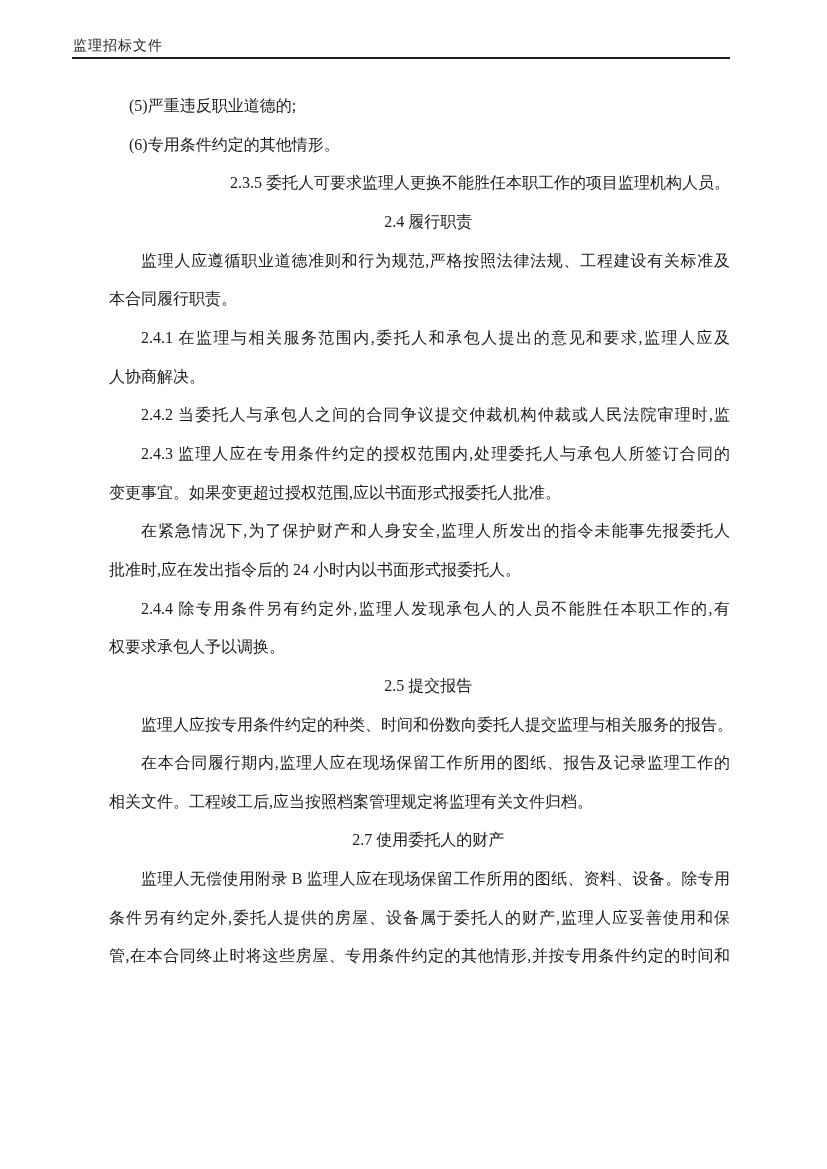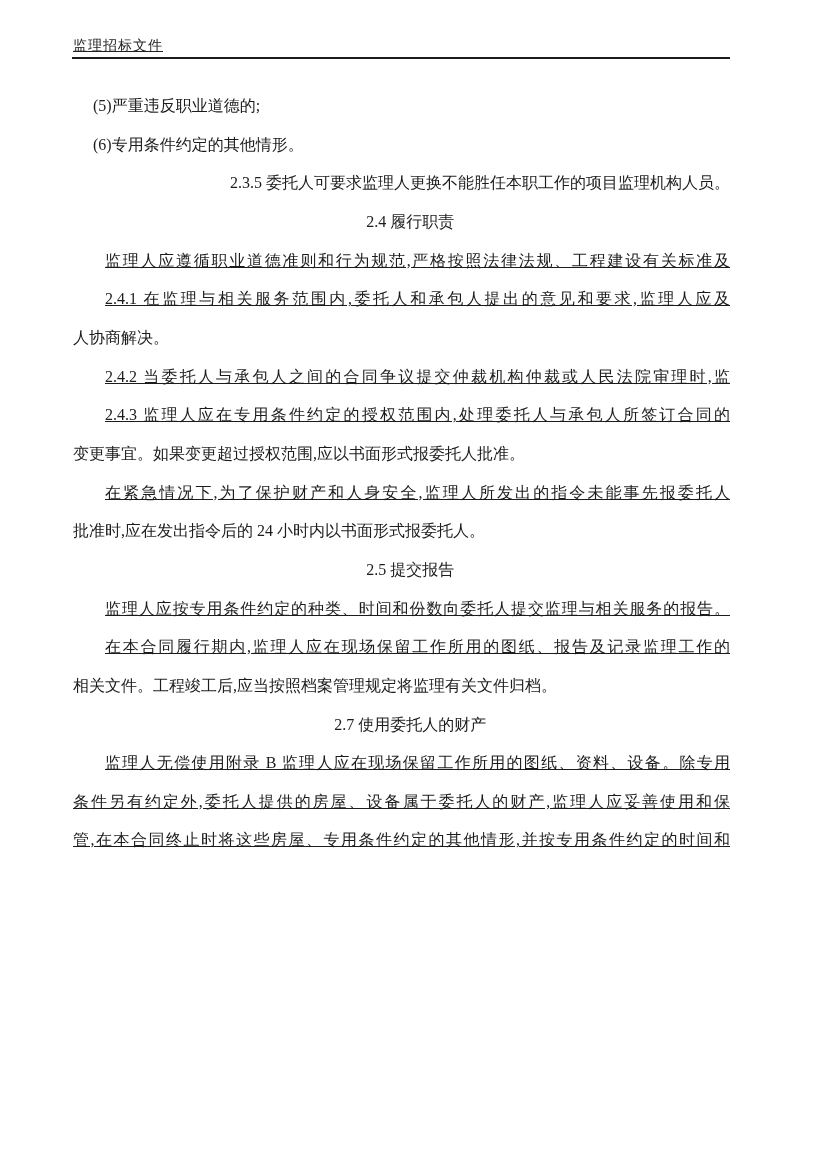--- a/index.html
+++ b/index.html
@@ -18,21 +18,20 @@
   }
   .page-header {
     position: absolute;
     left: 73px;
     top: 38px;
     width: 657px;
     font-size: 14px;
     line-height: 16px;
     color: #222222;
     letter-spacing: 1px;
-    text-decoration: underline;
   }
   .header-rule {
     position: absolute;
     left: 72px;
     top: 57px;
     width: 658px;
     height: 2px;
     background: #1b1b1b;
   }
   .doc-body {
@@ -41,26 +40,26 @@
     top: 87px;
     width: 657px;
     font-size: 16px;
     line-height: 38.66px;
     color: #1c1c1c;
   }
   .ln {
     white-space: nowrap;
     text-align: left;
     height: 38.66px;
+    margin-left: 36px;
   }
   .ln.fill {
     text-align: justify;
     text-align-last: justify;
     text-justify: inter-character;
-    text-decoration: underline;
   }
   .ind-none { text-indent: 0; }
   .ind-item { text-indent: 1.25em; }
   .ind-num  { text-indent: 2em; text-align: right; }
   .ind-body { text-indent: 2em; }
   .ind-head { text-indent: 1.1em; text-align: center; }
 </style>
 </head>
 <body>
 
@@ -68,27 +67,30 @@
   <div class="page-header">
     <span>监理招标文件</span>
   </div>
   <div class="header-rule"></div>
   <div class="doc-body">
       <div class="ln ind-item">(5)严重违反职业道德的;</div>
       <div class="ln ind-item">(6)专用条件约定的其他情形。</div>
       <div class="ln ind-num">2.3.5 委托人可要求监理人更换不能胜任本职工作的项目监理机构人员。</div>
       <div class="ln ind-head">2.4 履行职责</div>
       <div class="ln ind-body fill">监理人应遵循职业道德准则和行为规范,严格按照法律法规、工程建设有关标准及</div>
+      <div class="ln ind-none">本合同履行职责。</div>
       <div class="ln ind-num fill">2.4.1 在监理与相关服务范围内,委托人和承包人提出的意见和要求,监理人应及</div>
       <div class="ln ind-none">人协商解决。</div>
       <div class="ln ind-num fill">2.4.2 当委托人与承包人之间的合同争议提交仲裁机构仲裁或人民法院审理时,监</div>
       <div class="ln ind-num fill">2.4.3 监理人应在专用条件约定的授权范围内,处理委托人与承包人所签订合同的</div>
       <div class="ln ind-none">变更事宜。如果变更超过授权范围,应以书面形式报委托人批准。</div>
       <div class="ln ind-body fill">在紧急情况下,为了保护财产和人身安全,监理人所发出的指令未能事先报委托人</div>
       <div class="ln ind-none">批准时,应在发出指令后的 24 小时内以书面形式报委托人。</div>
+      <div class="ln ind-num fill">2.4.4 除专用条件另有约定外,监理人发现承包人的人员不能胜任本职工作的,有</div>
+      <div class="ln ind-none">权要求承包人予以调换。</div>
       <div class="ln ind-head">2.5 提交报告</div>
       <div class="ln ind-body fill">监理人应按专用条件约定的种类、时间和份数向委托人提交监理与相关服务的报告。</div>
       <div class="ln ind-body fill">在本合同履行期内,监理人应在现场保留工作所用的图纸、报告及记录监理工作的</div>
       <div class="ln ind-none">相关文件。工程竣工后,应当按照档案管理规定将监理有关文件归档。</div>
       <div class="ln ind-head">2.7 使用委托人的财产</div>
       <div class="ln ind-body fill">监理人无偿使用附录 B 监理人应在现场保留工作所用的图纸、资料、设备。除专用</div>
       <div class="ln ind-none fill">条件另有约定外,委托人提供的房屋、设备属于委托人的财产,监理人应妥善使用和保</div>
       <div class="ln ind-none fill">管,在本合同终止时将这些房屋、专用条件约定的其他情形,并按专用条件约定的时间和</div>
     </div>
 </div>

